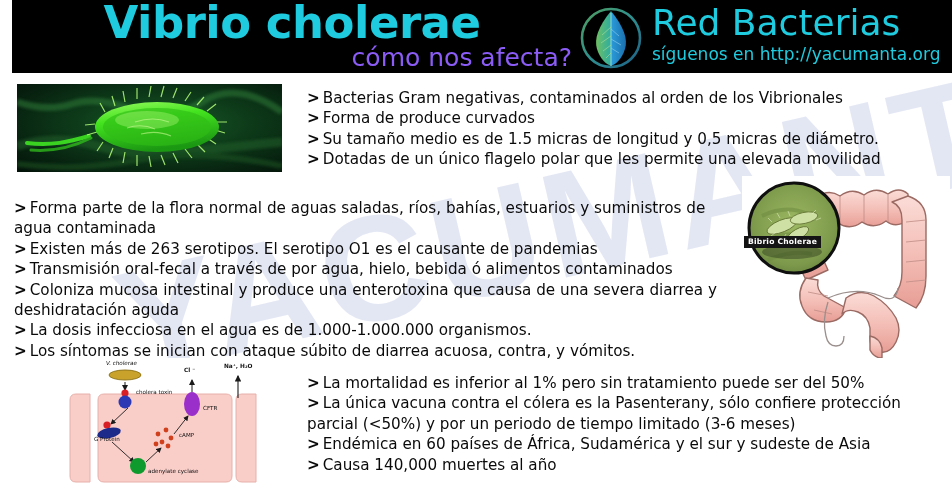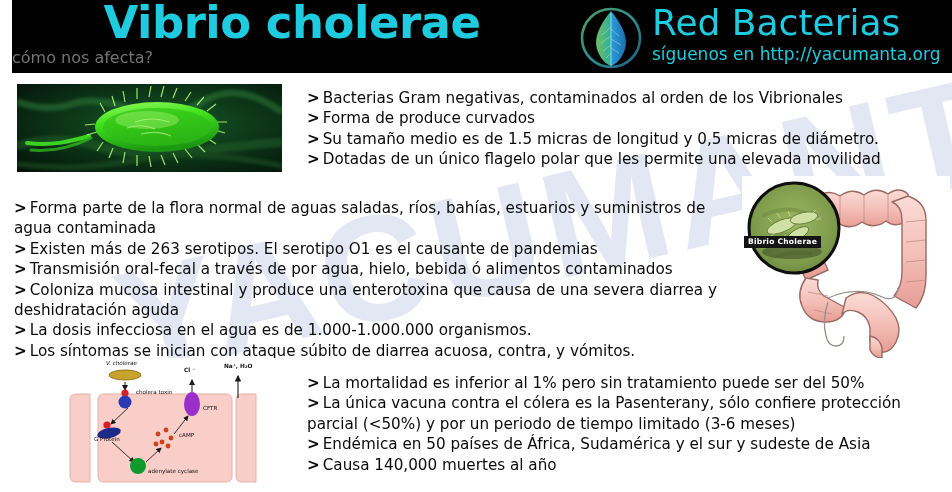--- a/index.html
+++ b/index.html
@@ -57,23 +57,23 @@
     font-size: 45px;
     font-weight: bold;
     line-height: 50px;
     letter-spacing: -0.5px;
     font-family: "DejaVu Sans", sans-serif;
   }
   .title-sub {
     position: absolute;
     left: 0; top: 44px;
     width: 560px;
-    text-align: left;
-    color: #737373;
-    font-size: 16px;
+    text-align: right;
+    color: #8b5cf6;
+    font-size: 25px;
     line-height: 28px;
     font-family: "DejaVu Sans", sans-serif;
   }
   .brand {
     position: absolute;
     left: 562px; top: 2px;
     width: 390px;
     height: 70px;
   }
   .brand-logo {
@@ -265,21 +265,21 @@
     <p><span class="gt">&gt;</span><span>Existen más de 263 serotipos. El serotipo O1 es el causante de pandemias</span></p>
     <p><span class="gt">&gt;</span><span>Transmisión oral-fecal a través de por agua, hielo, bebida ó alimentos contaminados</span></p>
     <p class="wrap"><span class="gt">&gt;</span><span>Coloniza mucosa intestinal y produce una enterotoxina que causa de una severa diarrea y deshidratación aguda</span></p>
     <p><span class="gt">&gt;</span><span>La dosis infecciosa en el agua es de 1.000-1.000.000 organismos.</span></p>
     <p><span class="gt">&gt;</span><span>Los síntomas se inician con ataque súbito de diarrea acuosa, contra, y vómitos.</span></p>
   </div>
 
   <div class="bullets" id="block-bottom">
     <p><span class="gt">&gt;</span><span>La mortalidad es inferior al 1% pero sin tratamiento puede ser del 50%</span></p>
     <p class="wrap"><span class="gt">&gt;</span><span>La única vacuna contra el cólera es la Pasenterany, sólo confiere protección parcial (&lt;50%) y por un periodo de tiempo limitado (3-6 meses)</span></p>
-    <p><span class="gt">&gt;</span><span>Endémica en 50 países de África, Sudamérica y el sur y sudeste de Asia</span></p>
+    <p><span class="gt">&gt;</span><span>Endémica en 60 países de África, Sudamérica y el sur y sudeste de Asia</span></p>
     <p><span class="gt">&gt;</span><span>Causa 140,000 muertes al año</span></p>
   </div>
 
   <div class="illus-intestine">
     <svg width="208" height="182" viewBox="0 0 208 182">
       <defs>
         <linearGradient id="gutg" x1="0" y1="0" x2="0" y2="1">
           <stop offset="0%" stop-color="#fbdcd7"></stop>
           <stop offset="55%" stop-color="#f3bdb5"></stop>
           <stop offset="100%" stop-color="#e79d95"></stop>

